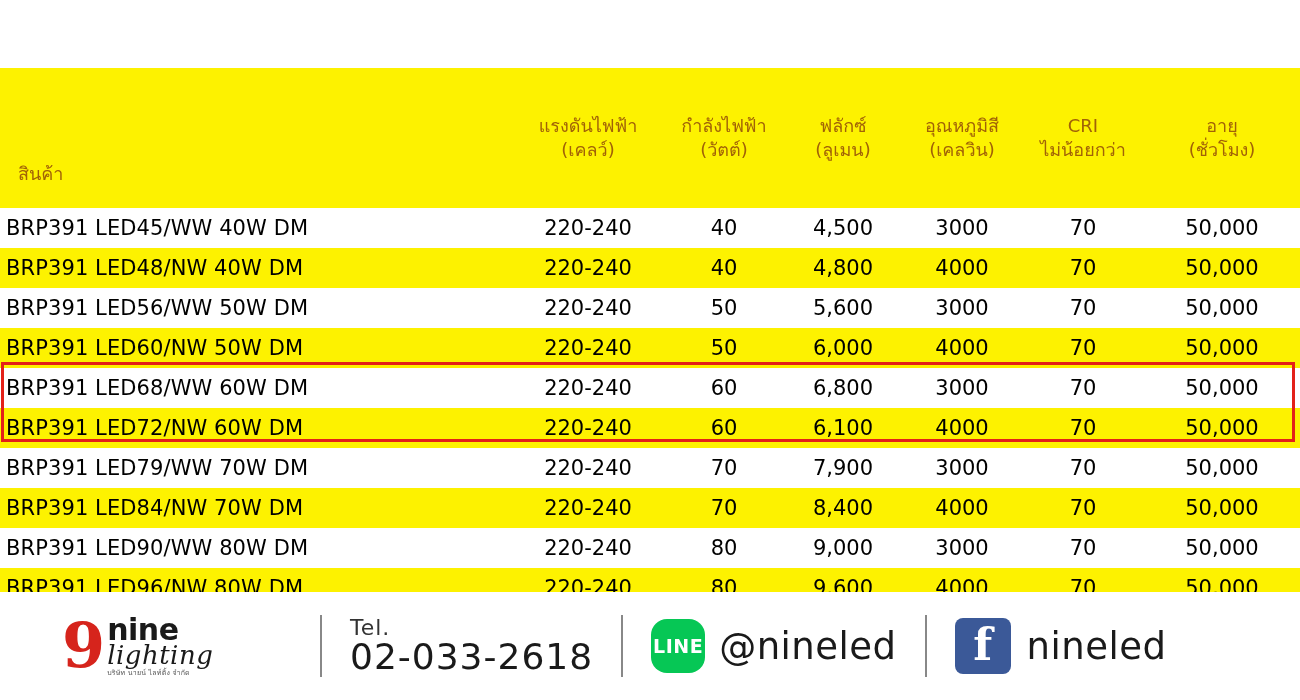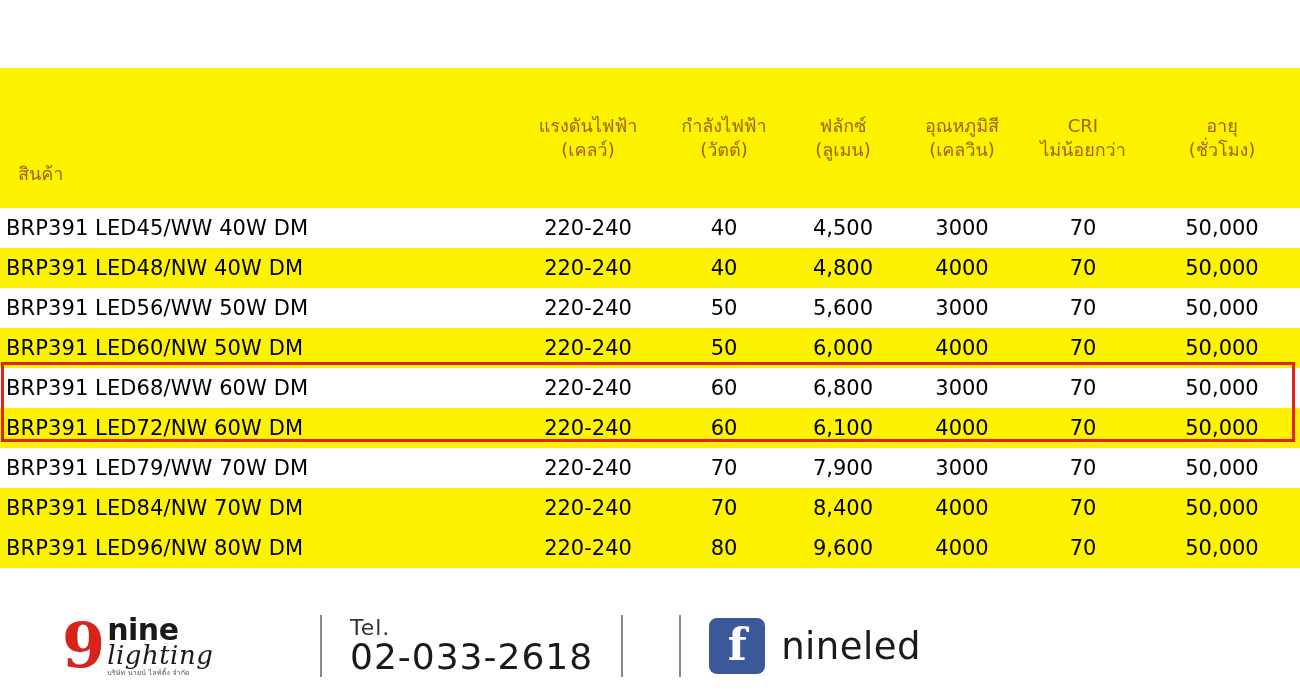--- a/index.html
+++ b/index.html
@@ -337,20 +337,29 @@
       <tr class="data-row row-yellow">
         <td class="col-product">BRP391 LED84/NW  70W DM</td>
         <td>220-240</td>
         <td>70</td>
         <td>8,400</td>
         <td>4000</td>
         <td>70</td>
         <td>50,000</td>
       </tr>
 
+      <tr class="data-row row-white">
+        <td class="col-product">BRP391 LED90/WW 80W DM</td>
+        <td>220-240</td>
+        <td>80</td>
+        <td>9,000</td>
+        <td>3000</td>
+        <td>70</td>
+        <td>50,000</td>
+      </tr>
 
       <tr class="data-row row-yellow">
         <td class="col-product">BRP391 LED96/NW  80W DM</td>
         <td>220-240</td>
         <td>80</td>
         <td>9,600</td>
         <td>4000</td>
         <td>70</td>
         <td>50,000</td>
       </tr>
@@ -374,20 +383,24 @@
 
       <div class="divider"></div>
 
       <div class="tel-block">
         <div class="tel-label">Tel.</div>
         <div class="tel-number">02-033-2618</div>
       </div>
 
       <div class="divider"></div>
 
+      <div class="line-block">
+        <div class="line-badge">LINE</div>
+        <div class="line-id">@nineled</div>
+      </div>
 
       <div class="divider"></div>
 
       <div class="fb-block">
         <div class="fb-badge">f</div>
         <div class="fb-id">nineled</div>
       </div>
 
     </div>
   </div>

